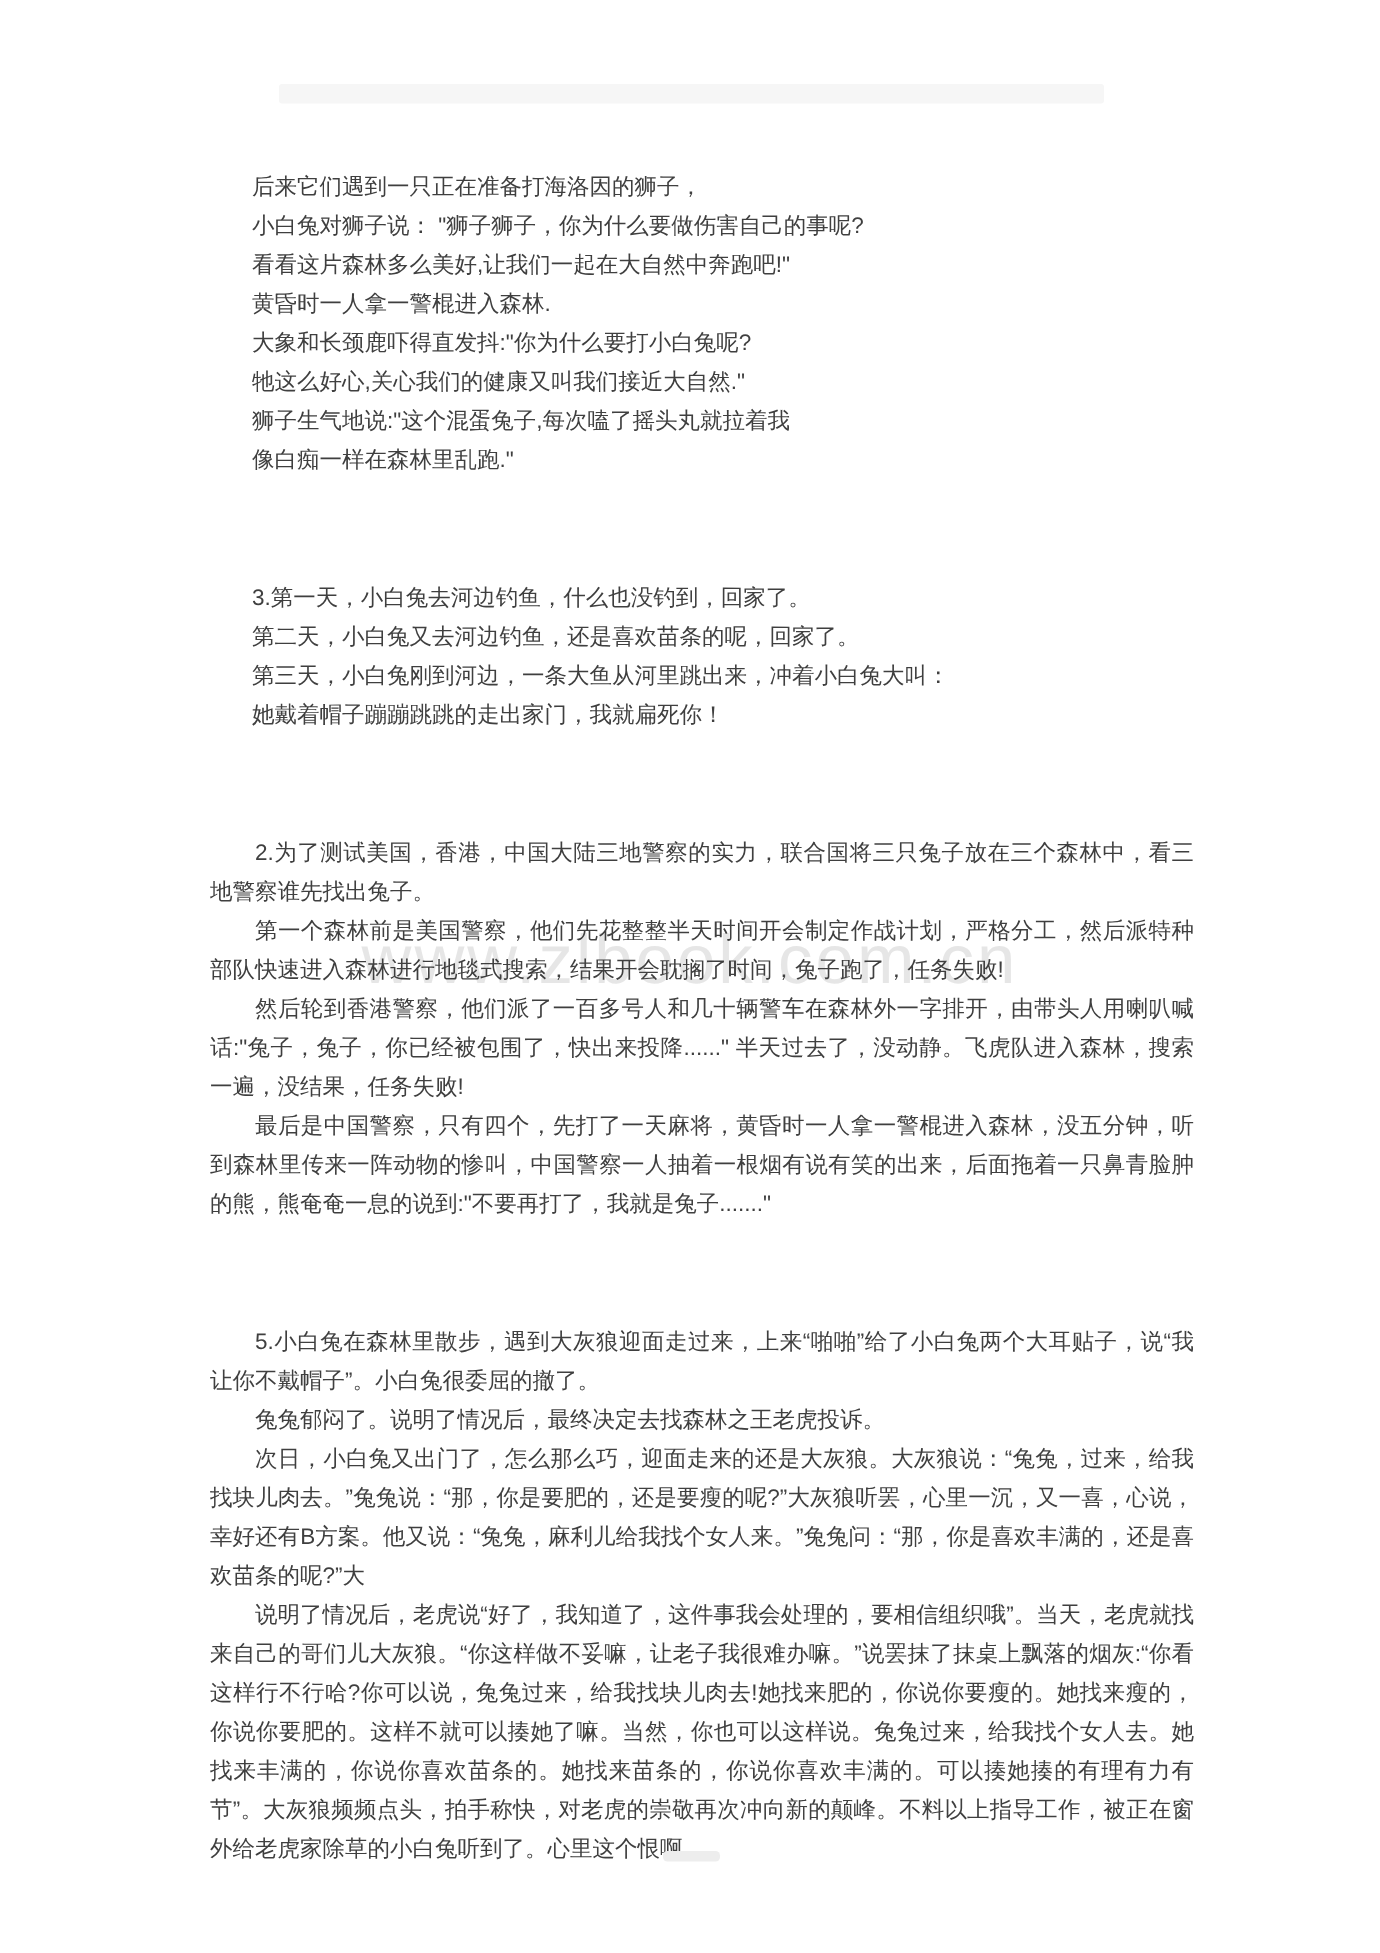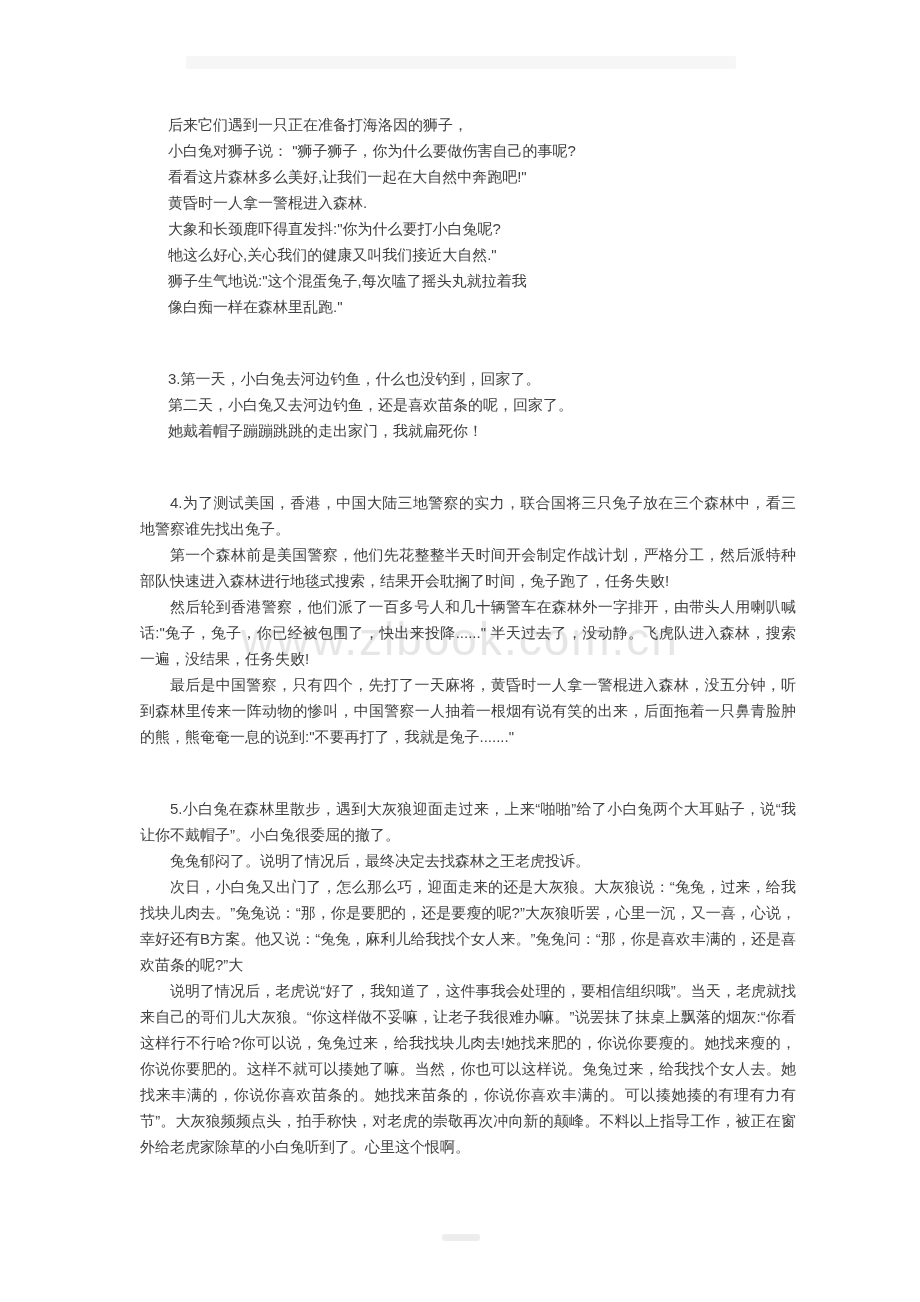--- a/index.html
+++ b/index.html
@@ -37,21 +37,21 @@
   .content {
     position: absolute;
     left: 140px;
     top: 112px;
     width: 656px;
     font-size: 15px;
     line-height: 26px;
     z-index: 1;
   }
   .block { margin: 0; }
-  .block + .block { margin-top: 46px; }
+  .block + .block { margin-top: 66px; }
   .lines .line {
     margin: 0;
     padding-left: 28px;
     white-space: nowrap;
   }
   .paras .para {
     margin: 0;
     text-indent: 2em;
     text-align: justify;
   }
@@ -84,25 +84,26 @@
       <p class="line">黄昏时一人拿一警棍进入森林.</p>
       <p class="line">大象和长颈鹿吓得直发抖:"你为什么要打小白兔呢?</p>
       <p class="line">牠这么好心,关心我们的健康又叫我们接近大自然."</p>
       <p class="line">狮子生气地说:"这个混蛋兔子,每次嗑了摇头丸就拉着我</p>
       <p class="line">像白痴一样在森林里乱跑."</p>
     </section>
 
     <section class="block lines">
       <p class="line">3.第一天，小白兔去河边钓鱼，什么也没钓到，回家了。</p>
       <p class="line">第二天，小白兔又去河边钓鱼，还是喜欢苗条的呢，回家了。</p>
+      <p class="line">第三天，小白兔刚到河边，一条大鱼从河里跳出来，冲着小白兔大叫：</p>
       <p class="line">她戴着帽子蹦蹦跳跳的走出家门，我就扁死你！</p>
     </section>
 
     <section class="block paras">
-      <p class="para">4.为了测试美国，香港，中国大陆三地警察的实力，联合国将三只兔子放在三个森林中，看三地警察谁先找出兔子。</p>
+      <p class="para">2.为了测试美国，香港，中国大陆三地警察的实力，联合国将三只兔子放在三个森林中，看三地警察谁先找出兔子。</p>
       <p class="para">第一个森林前是美国警察，他们先花整整半天时间开会制定作战计划，严格分工，然后派特种部队快速进入森林进行地毯式搜索，结果开会耽搁了时间，兔子跑了，任务失败!</p>
       <p class="para">然后轮到香港警察，他们派了一百多号人和几十辆警车在森林外一字排开，由带头人用喇叭喊话:"兔子，兔子，你已经被包围了，快出来投降......" 半天过去了，没动静。飞虎队进入森林，搜索一遍，没结果，任务失败!</p>
       <p class="para">最后是中国警察，只有四个，先打了一天麻将，黄昏时一人拿一警棍进入森林，没五分钟，听到森林里传来一阵动物的惨叫，中国警察一人抽着一根烟有说有笑的出来，后面拖着一只鼻青脸肿的熊，熊奄奄一息的说到:"不要再打了，我就是兔子......."</p>
     </section>
 
     <section class="block paras">
       <p class="para">5.小白兔在森林里散步，遇到大灰狼迎面走过来，上来“啪啪”给了小白兔两个大耳贴子，说“我让你不戴帽子”。小白兔很委屈的撤了。</p>
       <p class="para">兔兔郁闷了。说明了情况后，最终决定去找森林之王老虎投诉。</p>
       <p class="para">次日，小白兔又出门了，怎么那么巧，迎面走来的还是大灰狼。大灰狼说：“兔兔，过来，给我找块儿肉去。”兔兔说：“那，你是要肥的，还是要瘦的呢?”大灰狼听罢，心里一沉，又一喜，心说，幸好还有B方案。他又说：“兔兔，麻利儿给我找个女人来。”兔兔问：“那，你是喜欢丰满的，还是喜欢苗条的呢?”大</p>
       <p class="para">说明了情况后，老虎说“好了，我知道了，这件事我会处理的，要相信组织哦”。当天，老虎就找来自己的哥们儿大灰狼。“你这样做不妥嘛，让老子我很难办嘛。”说罢抹了抹桌上飘落的烟灰:“你看这样行不行哈?你可以说，兔兔过来，给我找块儿肉去!她找来肥的，你说你要瘦的。她找来瘦的，你说你要肥的。这样不就可以揍她了嘛。当然，你也可以这样说。兔兔过来，给我找个女人去。她找来丰满的，你说你喜欢苗条的。她找来苗条的，你说你喜欢丰满的。可以揍她揍的有理有力有节”。大灰狼频频点头，拍手称快，对老虎的崇敬再次冲向新的颠峰。不料以上指导工作，被正在窗外给老虎家除草的小白兔听到了。心里这个恨啊。</p>

